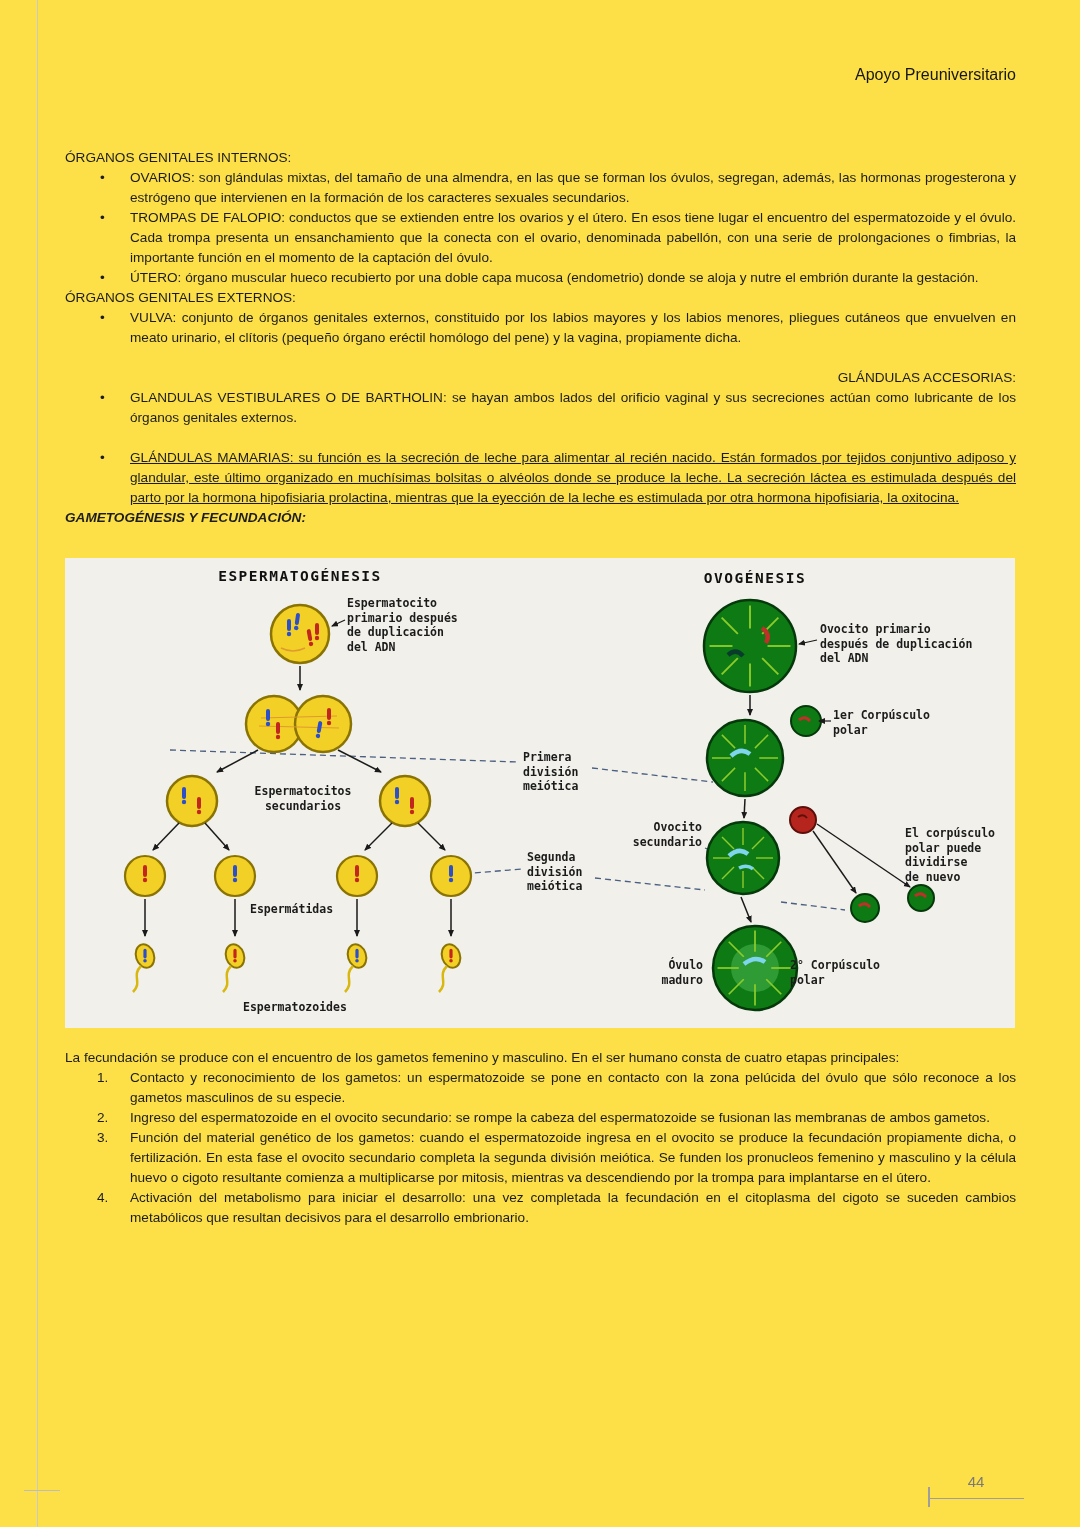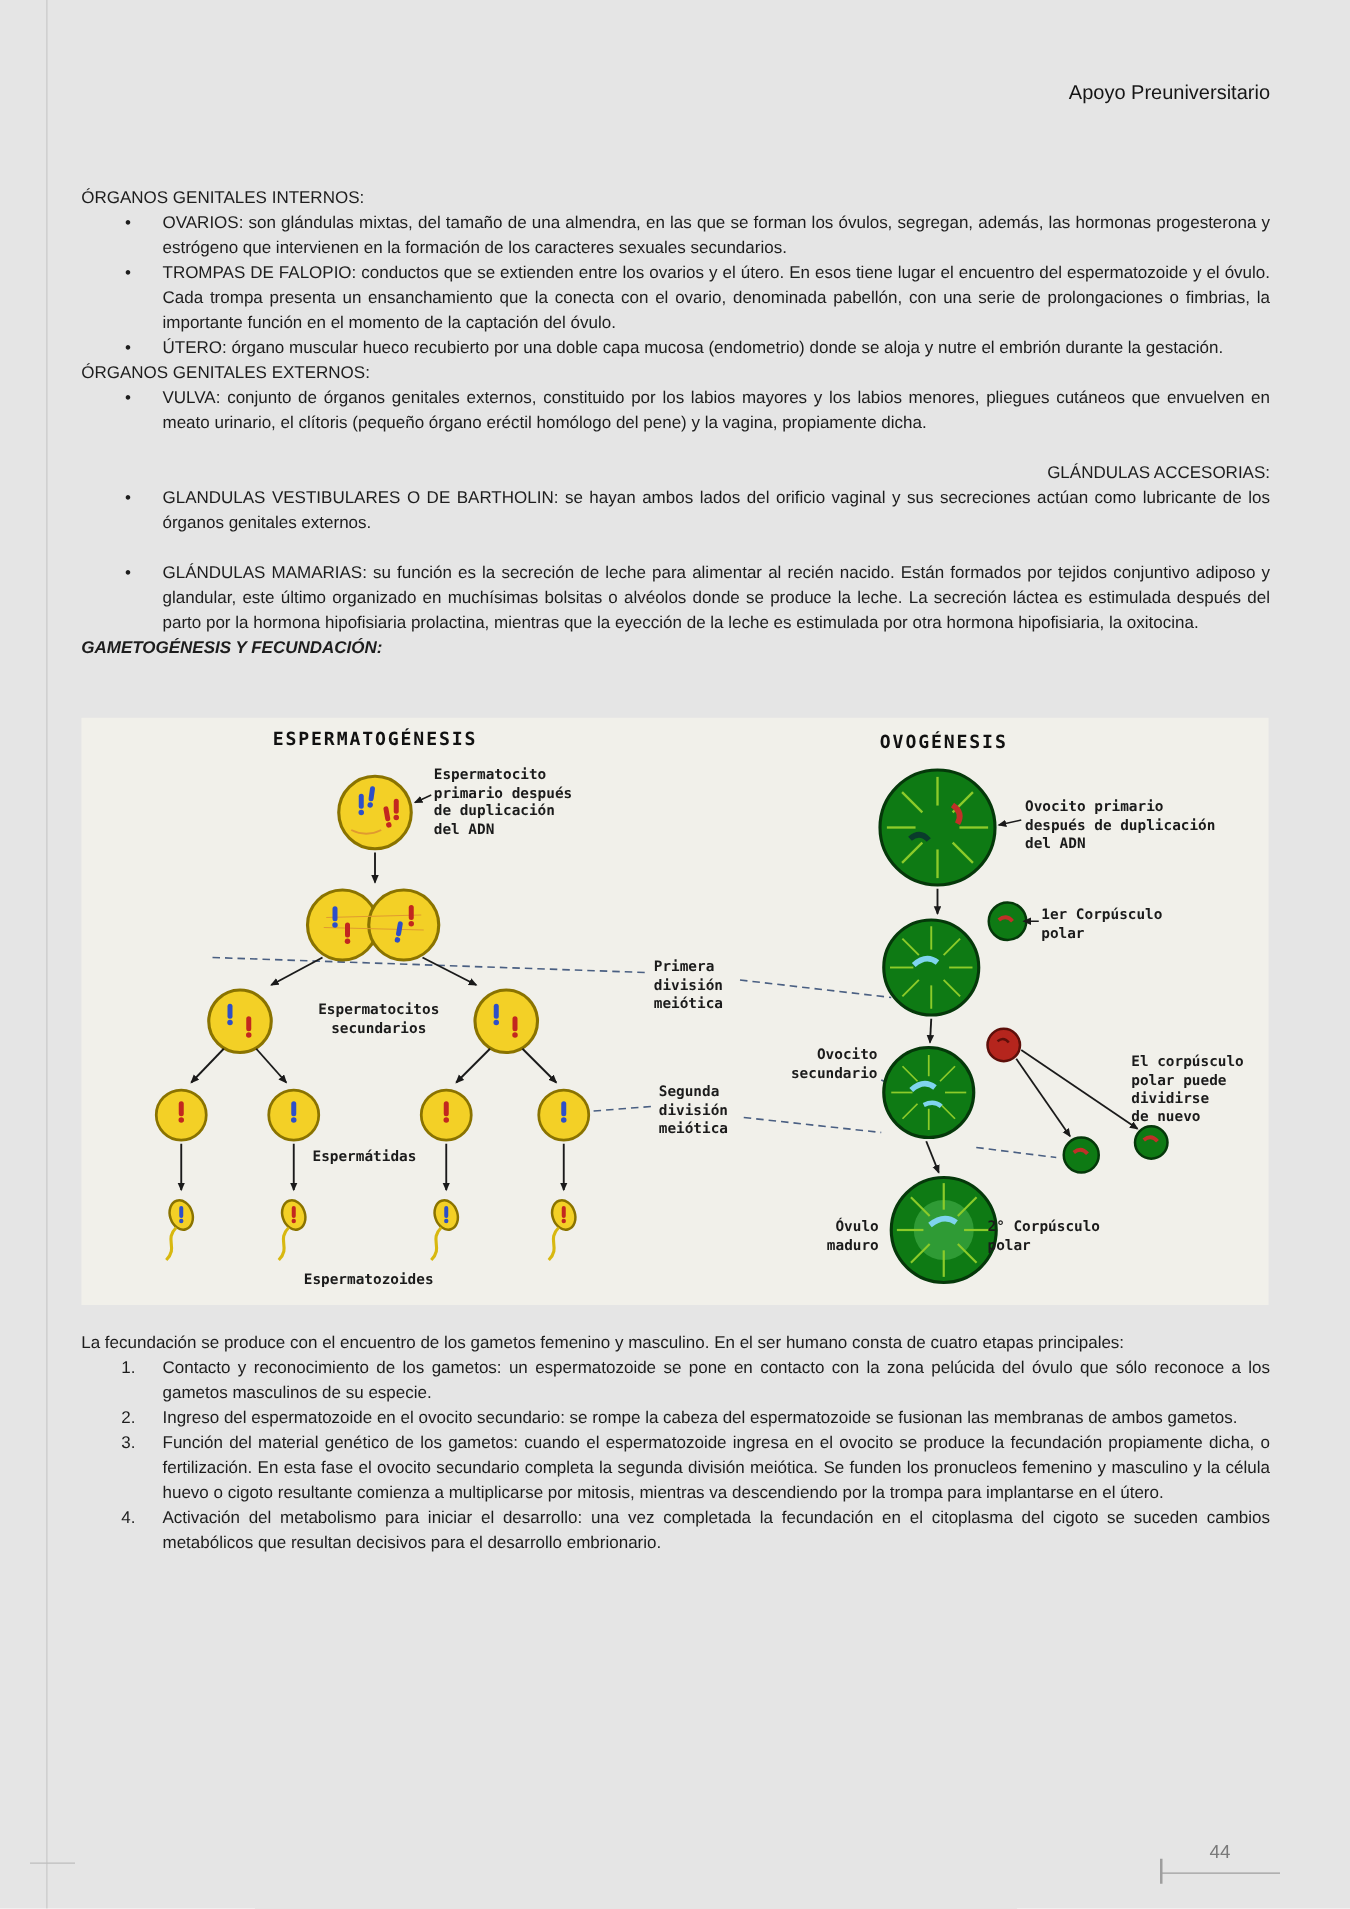--- a/index.html
+++ b/index.html
@@ -1,35 +1,35 @@
 <!DOCTYPE html>
 <html><head>
 <meta charset="utf-8">
 <style>
   * { margin:0; padding:0; box-sizing:border-box; }
   html,body { background:#ffffff; }
   body { font-family:"Liberation Sans", sans-serif; color:#1d1d1d; }
-  .page { position:relative; width:1080px; height:1527px; background:#e5e5e5; overflow:hidden; }
+  .page { position:relative; width:1080px; height:1527px; background:#fde047; overflow:hidden; }
 
   .left-rule { position:absolute; left:37px; top:0; width:1px; height:1527px; background:#c9c9c9; }
   .corner-tick { position:absolute; left:24px; bottom:36px; width:36px; height:1.5px; background:#bdbdbd; }
 
   .header { position:absolute; top:66px; right:64px; font-size:16px; color:#161616; }
 
   .content { position:absolute; left:65px; top:148px; width:951px; font-size:13.6px; line-height:20px; }
   .content h3 { font-size:13.6px; font-weight:normal; }
   .content h3.bold { font-weight:bold;font-style:italic; }
   .mt { margin-top:20px;text-align:right; }
 
   ul.bullets { list-style:none; }
   ul.bullets li { position:relative; padding-left:65px; text-align:justify; }
   ul.bullets li::before { content:"\2022"; position:absolute; left:35px; top:0; }
-  li.gap-before { margin-top:20px; }
-
-  .diagram { position:relative; width:951px; height:470px; margin-top:46px; }
+  li.gap-before { margin-top:20px;text-decoration:underline; }
+
+  .diagram { position:relative; width:951px; height:470px; margin-top:30px; }
   .dlabel { position:absolute; font-family:"DejaVu Sans Mono", monospace; font-size:11.5px; font-weight:bold; line-height:1.28; color:#1b1b1b; white-space:pre-line; }
   .dtitle { position:absolute; font-family:"DejaVu Sans Mono", monospace; font-size:14.5px; font-weight:bold; letter-spacing:1.5px; color:#111; text-align:center; }
   .t-right { text-align:right; }
   .t-center { text-align:center; }
 
   .intro { margin-top:20px; }
   ol.steps { list-style:none; margin-top:0; }
   ol.steps li { display:grid; grid-template-columns:33px 1fr; padding-left:32px; text-align:justify; }
   ol.steps .num { }
   ol.steps .txt { }

